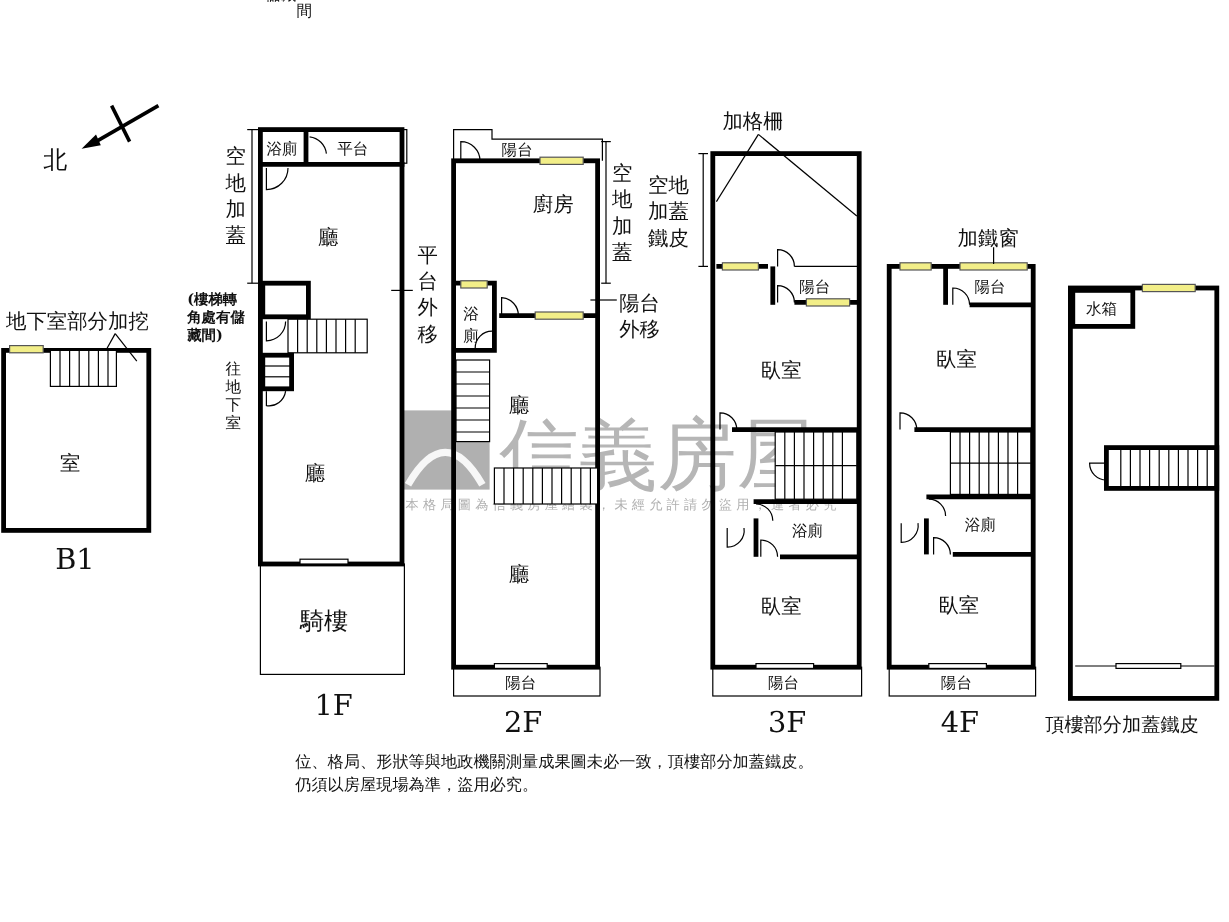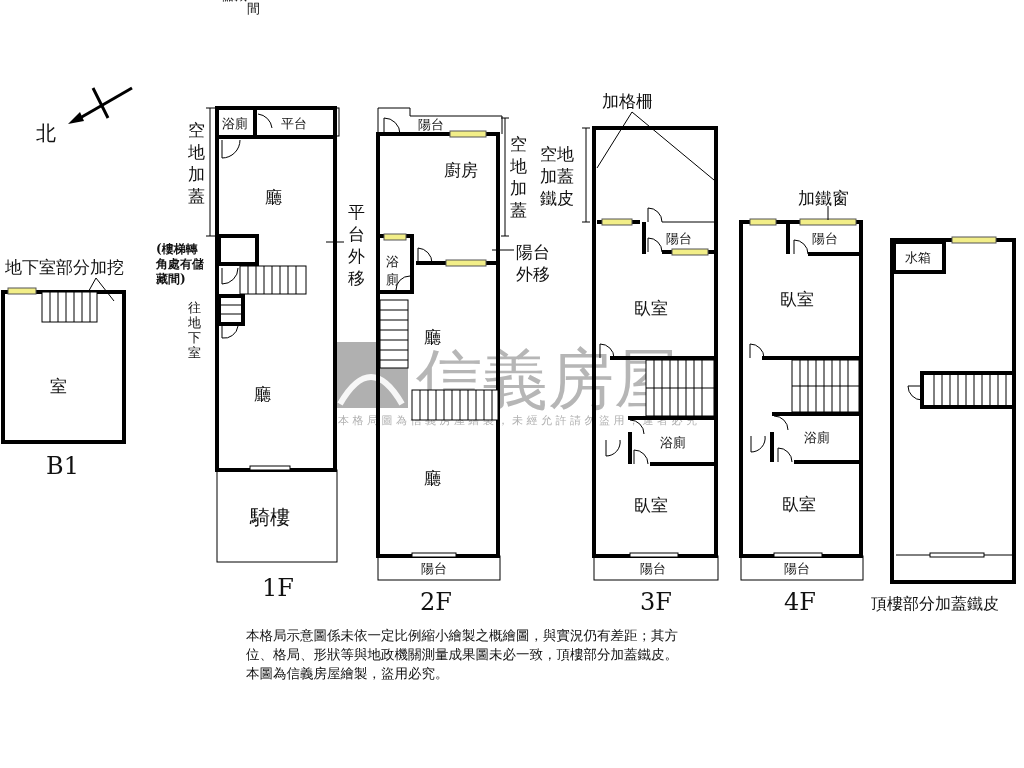--- a/index.html
+++ b/index.html
@@ -272,16 +272,15 @@
       <line x1="1006" y1="375" x2="1006" y2="405" stroke="#000"></line>
     </g>
     <path class="door" d="M922,386 L908,386 A14,14 0 0 0 922,400"></path>
     <line x1="896" y1="555" x2="1012" y2="555" stroke="#000" stroke-width="1"></line>
     <rect x="930" y="553" width="54" height="4" fill="#fff" stroke="#000" stroke-width="1"></rect>
     <text class="lbl" x="871" y="609" font-size="16">頂樓部分加蓋鐵皮</text>
   </g>
 </svg>
 
 <div id="disclaimer">
-  <div>本格局示意圖係未依一定比例縮小繪製之概繪圖，與實況仍有差距；其方</div>
   <div>位、格局、形狀等與地政機關測量成果圖未必一致，頂樓部分加蓋鐵皮。</div>
-  <div>本圖為信義房屋繪製，盜用必究。</div>
+  <div>仍須以房屋現場為準，盜用必究。</div>
 </div>
 
 </body></html>

